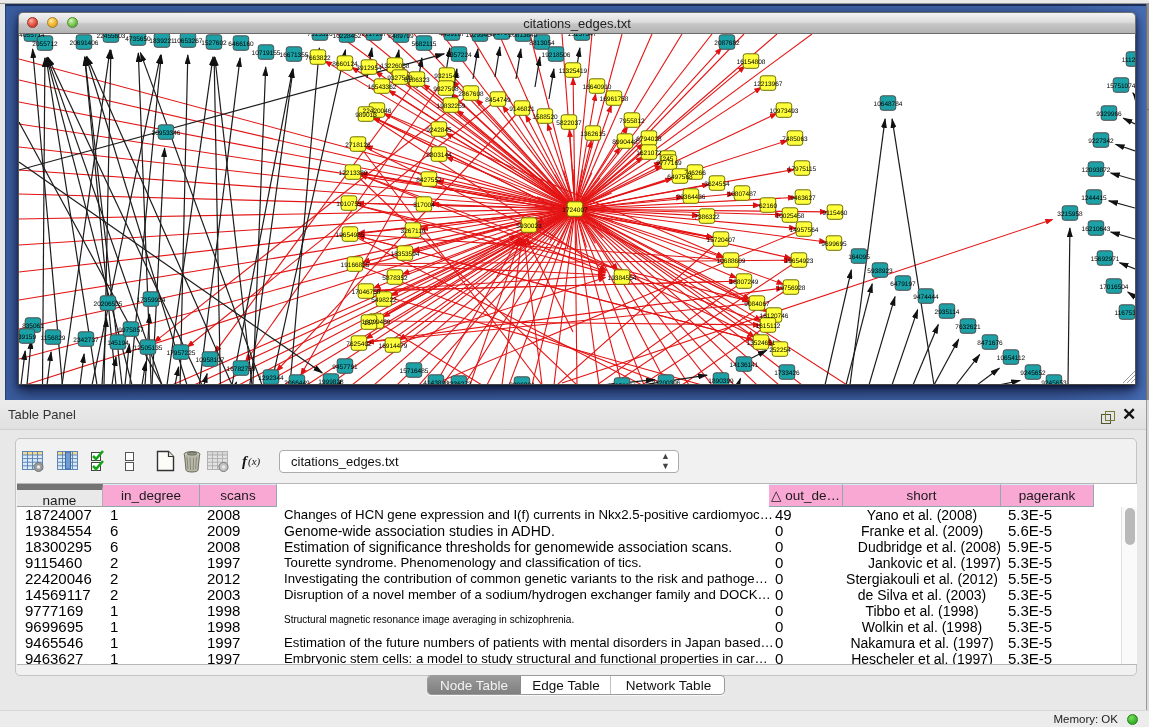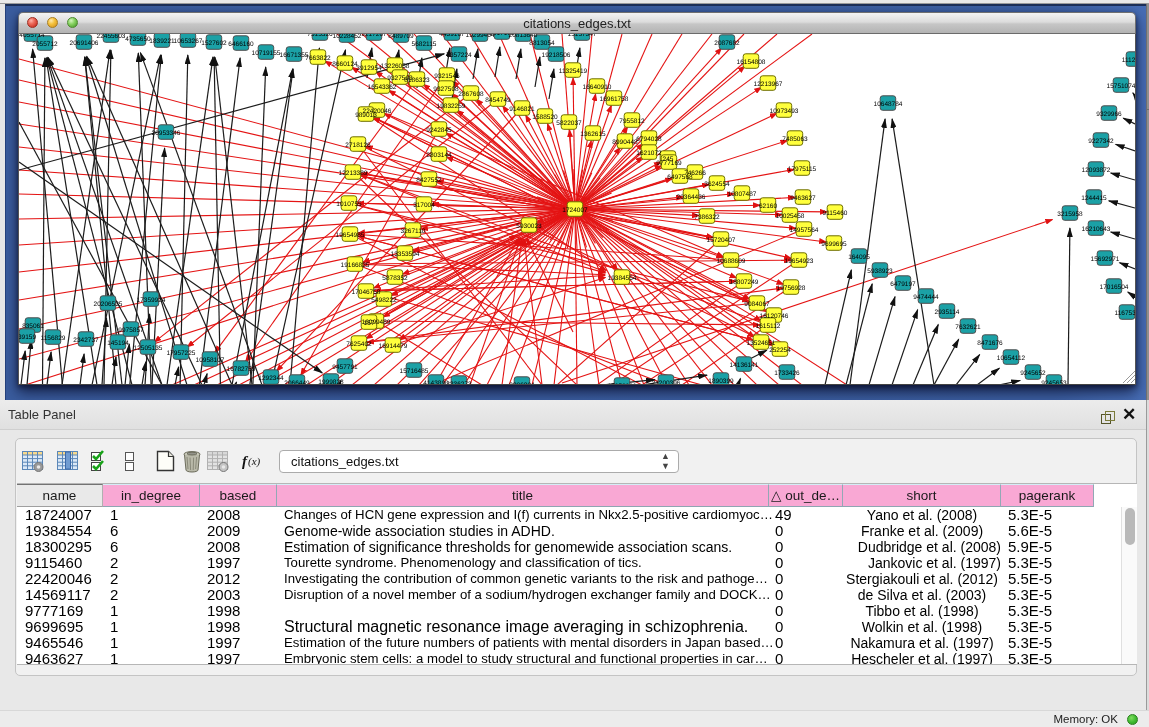--- a/index.html
+++ b/index.html
@@ -54,21 +54,21 @@
 .ticon { position:absolute; top:2px; }
 #combo { position:absolute; left:263px; top:3px; width:400px; height:23px; background:#fff;
   border:1px solid #ababab; border-radius:4px; font-size:13px; color:#111; line-height:21px; padding-left:11px; }
 #combo .arr { position:absolute; right:8px; top:0px; font-size:9px; color:#444; line-height:10px; text-align:center; }
 
 
 #tbl { position:absolute; left:1px; top:44px; width:1120px; height:182px; background:#fff; overflow:hidden;
   border-top:1px solid #b6b6b6; border-bottom:1px solid #b6b6b6; }
 .hc { position:absolute; top:0; height:23px; background:#f9a8d4; border-right:1px solid #92a8b5; border-bottom:1px solid #8fa5b2; border-top:1px solid #d5ecf6;
   font-size:13.5px; color:#1a1a1a; text-align:center; line-height:22px; }
-#hc-name { background:#e9e9e9; border-right:1px solid #b0b0b0; border-top:1px solid #737373; border-bottom:1px solid #9f9f9f; }
+#hc-name { background:#e9e9e9; border-right:1px solid #b0b0b0; border-top:6px solid #737373; border-bottom:1px solid #9f9f9f; }
 .rowline { position:absolute; font-size:14px; color:#000; height:16px; line-height:16px; white-space:nowrap; }
 .rowline.num { font-size:15px; }
 #vscroll { position:absolute; left:1104px; top:23px; width:16px; height:158px; background:#fafafa; border-left:1px solid #e0e0e0; }
 #vthumb { position:absolute; left:3px; top:1px; width:10px; height:37px; background:#b9b9b9; border-radius:5px; }
 
 
 #tabs { position:absolute; left:427px; top:275px; width:298px; height:20px;
   background:#fff; border:1px solid #9a9a9a; border-radius:4px;
   font-size:13.5px; line-height:19px; text-align:center; color:#111;
   box-shadow:0 1px 0 rgba(255,255,255,.7); }
@@ -779,22 +779,21 @@
         </svg>
         <svg class="ticon" style="left:224px" width="30" height="24">
           <text x="2" y="17" font-family="Liberation Serif, serif" font-style="italic" font-weight="bold" font-size="15" fill="#111">f</text>
           <text x="8" y="16" font-family="Liberation Serif, serif" font-style="italic" font-size="11" fill="#111">(x)</text>
         </svg>
       <div id="combo">citations_edges.txt<div class="arr">▲<br>▼</div></div>
     </div>
     <div id="tbl">
         <div class="hc" id="hc-name" style="left:0px;width:86px">name</div>
         <div class="hc" style="left:86px;width:97px">in_degree</div>
-        <div class="hc" style="left:183px;width:77px">based</div>
-        <div class="hc" style="left:260px;width:492px">title</div>
+        <div class="hc" style="left:183px;width:77px">scans</div>
         <div class="hc" style="left:752px;width:74px">△ out_de…</div>
         <div class="hc" style="left:826px;width:158px">short</div>
         <div class="hc" style="left:984px;width:93px">pagerank</div>
         <div class="rowline num" style="left:8px;top:23px;width:78px">18724007</div>
         <div class="rowline num" style="left:93px;top:23px">1</div>
         <div class="rowline num" style="left:190px;top:23px">2008</div>
         <div class="rowline" style="left:267px;top:23px;width:490px;overflow:hidden;text-overflow:ellipsis;font-size:13.2px">Changes of HCN gene expression and I(f) currents in Nkx2.5-positive cardiomyocytes.</div>
         <div class="rowline num" style="left:758px;top:23px">49</div>
         <div class="rowline" style="left:826px;top:23px;width:158px;text-align:center">Yano et al. (2008)</div>
         <div class="rowline num" style="left:991px;top:23px">5.3E-5</div>
@@ -835,21 +834,21 @@
         <div class="rowline num" style="left:991px;top:103px">5.3E-5</div>
         <div class="rowline num" style="left:8px;top:119px;width:78px">9777169</div>
         <div class="rowline num" style="left:93px;top:119px">1</div>
         <div class="rowline num" style="left:190px;top:119px">1998</div>
         <div class="rowline num" style="left:758px;top:119px">0</div>
         <div class="rowline" style="left:826px;top:119px;width:158px;text-align:center">Tibbo et al. (1998)</div>
         <div class="rowline num" style="left:991px;top:119px">5.3E-5</div>
         <div class="rowline num" style="left:8px;top:135px;width:78px">9699695</div>
         <div class="rowline num" style="left:93px;top:135px">1</div>
         <div class="rowline num" style="left:190px;top:135px">1998</div>
-        <div class="rowline" style="left:267px;top:135px;width:490px;overflow:hidden;text-overflow:ellipsis;font-size:16px">Structural magnetic resonance image averaging in schizophrenia.</div>
+        <div class="rowline" style="left:267px;top:128px;width:490px;overflow:hidden;text-overflow:ellipsis;font-size:10px">Structural magnetic resonance image averaging in schizophrenia.</div>
         <div class="rowline num" style="left:758px;top:135px">0</div>
         <div class="rowline" style="left:826px;top:135px;width:158px;text-align:center">Wolkin et al. (1998)</div>
         <div class="rowline num" style="left:991px;top:135px">5.3E-5</div>
         <div class="rowline num" style="left:8px;top:151px;width:78px">9465546</div>
         <div class="rowline num" style="left:93px;top:151px">1</div>
         <div class="rowline num" style="left:190px;top:151px">1997</div>
         <div class="rowline" style="left:267px;top:151px;width:490px;overflow:hidden;text-overflow:ellipsis;font-size:13.2px">Estimation of the future numbers of patients with mental disorders in Japan based on data.</div>
         <div class="rowline num" style="left:758px;top:151px">0</div>
         <div class="rowline" style="left:826px;top:151px;width:158px;text-align:center">Nakamura et al. (1997)</div>
         <div class="rowline num" style="left:991px;top:151px">5.3E-5</div>
@@ -858,18 +857,23 @@
         <div class="rowline num" style="left:190px;top:167px">1997</div>
         <div class="rowline" style="left:267px;top:167px;width:490px;overflow:hidden;text-overflow:ellipsis;font-size:13.2px">Embryonic stem cells: a model to study structural and functional properties in cardiac cells.</div>
         <div class="rowline num" style="left:758px;top:167px">0</div>
         <div class="rowline" style="left:826px;top:167px;width:158px;text-align:center">Hescheler et al. (1997)</div>
         <div class="rowline num" style="left:991px;top:167px">5.3E-5</div>
         <div id="vscroll">
           <div id="vthumb"></div>
         </div>
       </div>
   </div>
+  <div id="tabs">
+    <div id="tab-node">Node Table</div>
+    <div id="tab-edge">Edge Table</div>
+    <div id="tab-net">Network Table</div>
+  </div>
 </div>
 
 <div id="statusbar">
   <div id="mem">Memory: OK</div>
   <div id="memdot"></div>
 </div>
 
 </body></html>

